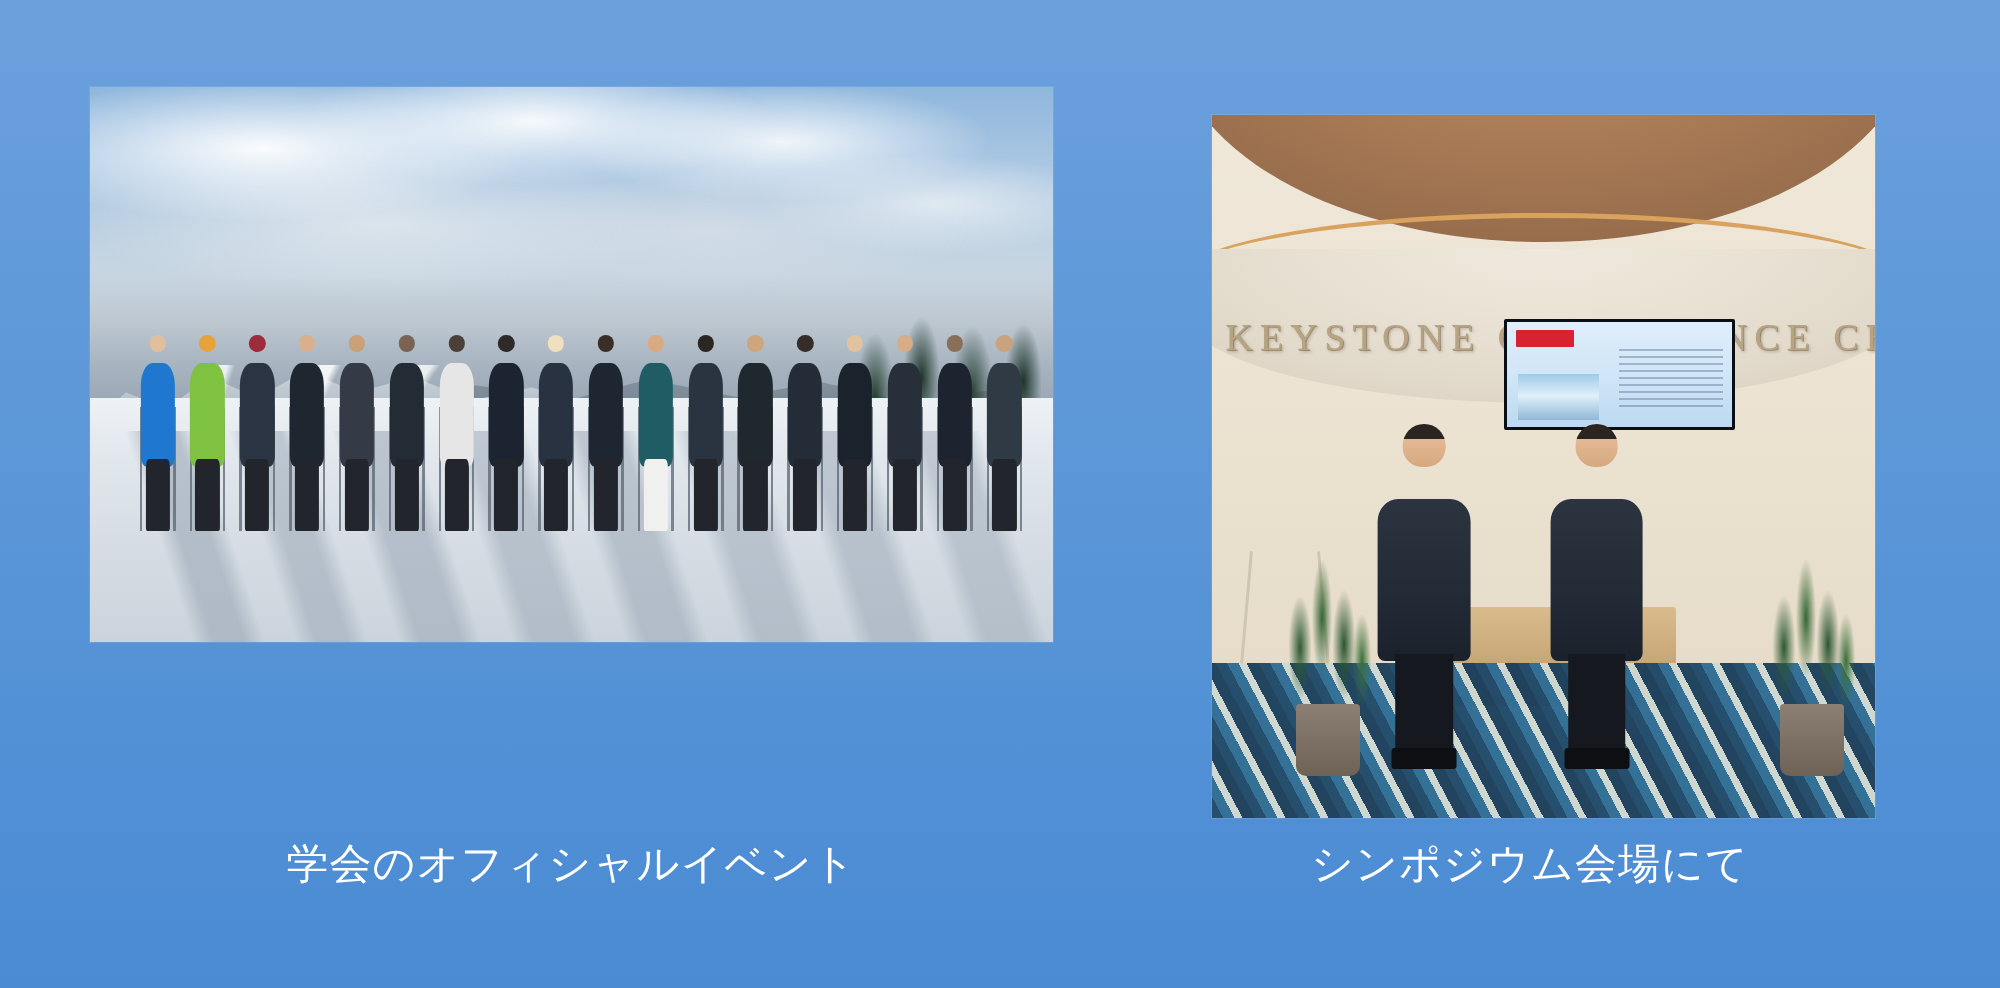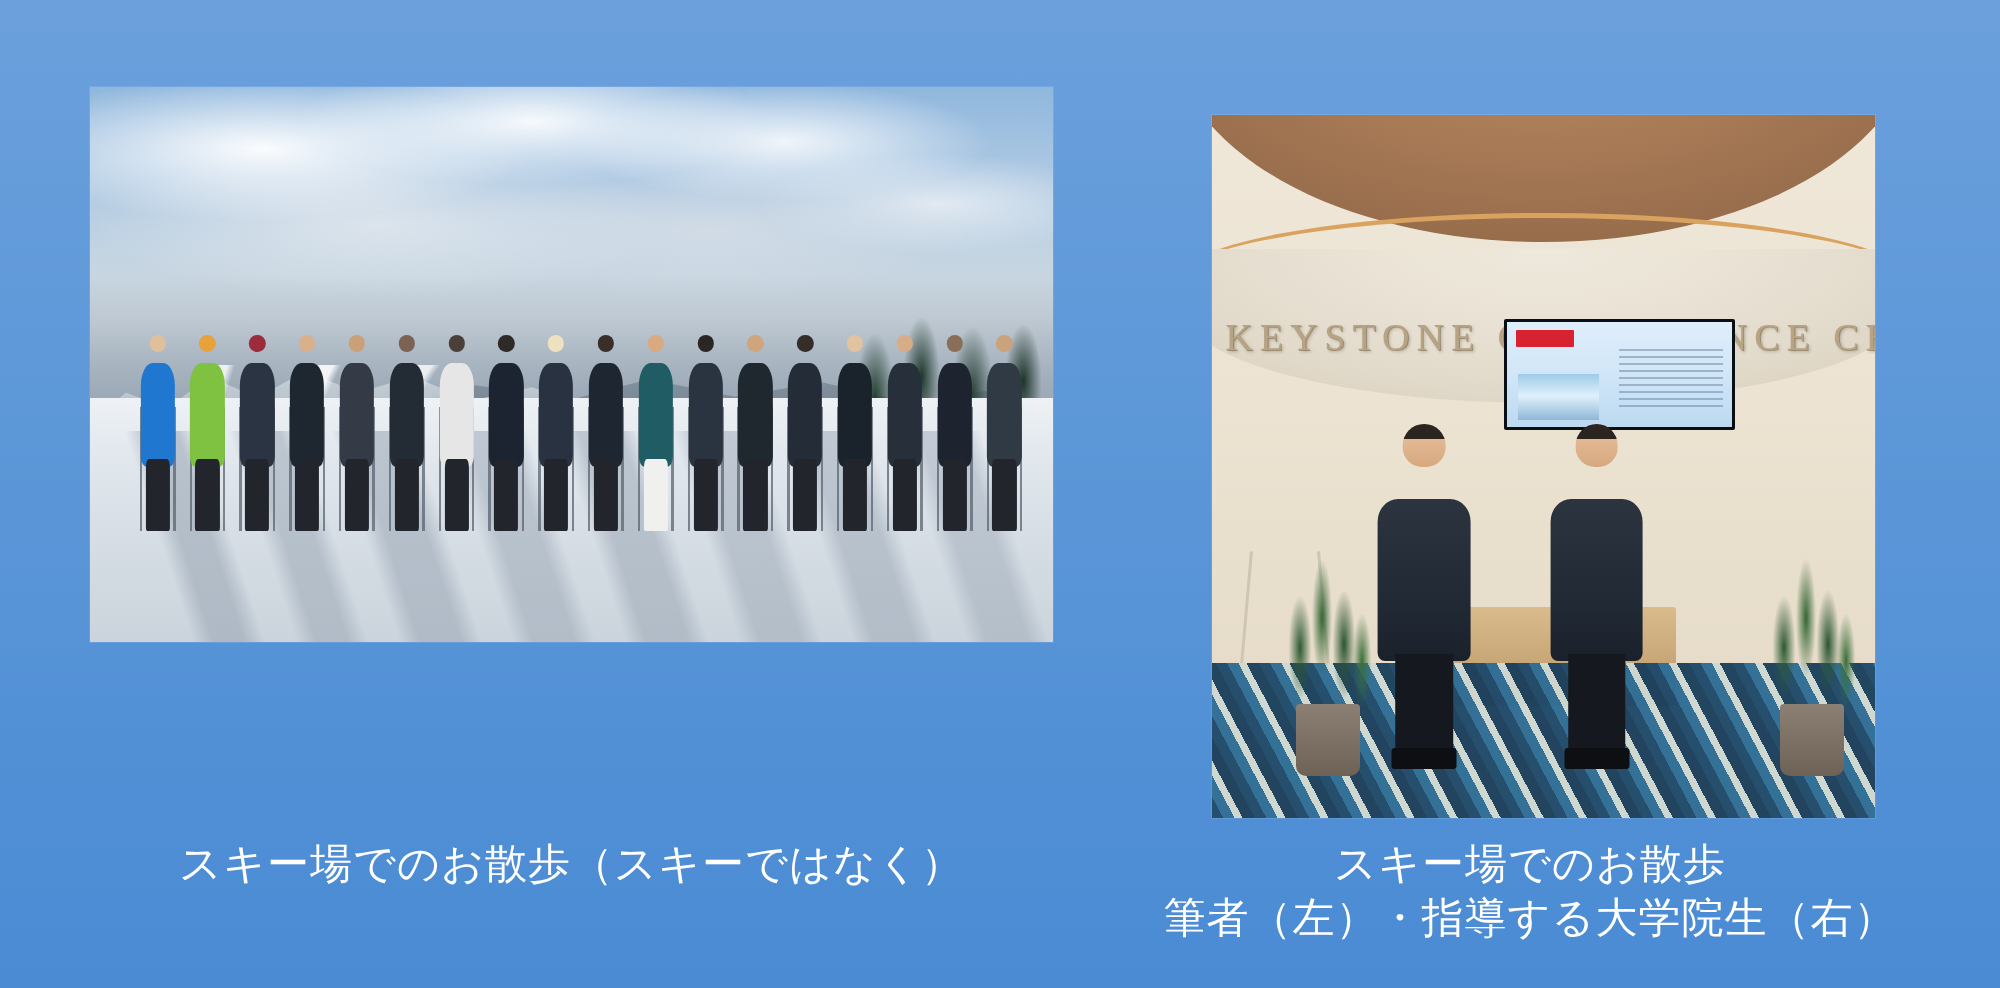--- a/index.html
+++ b/index.html
@@ -558,21 +558,20 @@
       </div>
     <div class="person p2">
         <span class="head"></span>
         <span class="coat"></span>
         <span class="pants"></span>
         <span class="shoes"></span>
       </div>
   </div>
 
   <div class="caption" id="caption-ski">
-    <span class="line">スキー場でのお散歩（スキーではなく）</span>
+    <span class="line">学会のオフィシャルイベント</span>
   </div>
 
   <div class="caption" id="caption-lobby">
-    <span class="line">スキー場でのお散歩</span>
-    <span class="line">筆者（左）・指導する大学院生（右）</span>
+    <span class="line">シンポジウム会場にて</span>
   </div>
 
 </div>
 
 </body></html>

